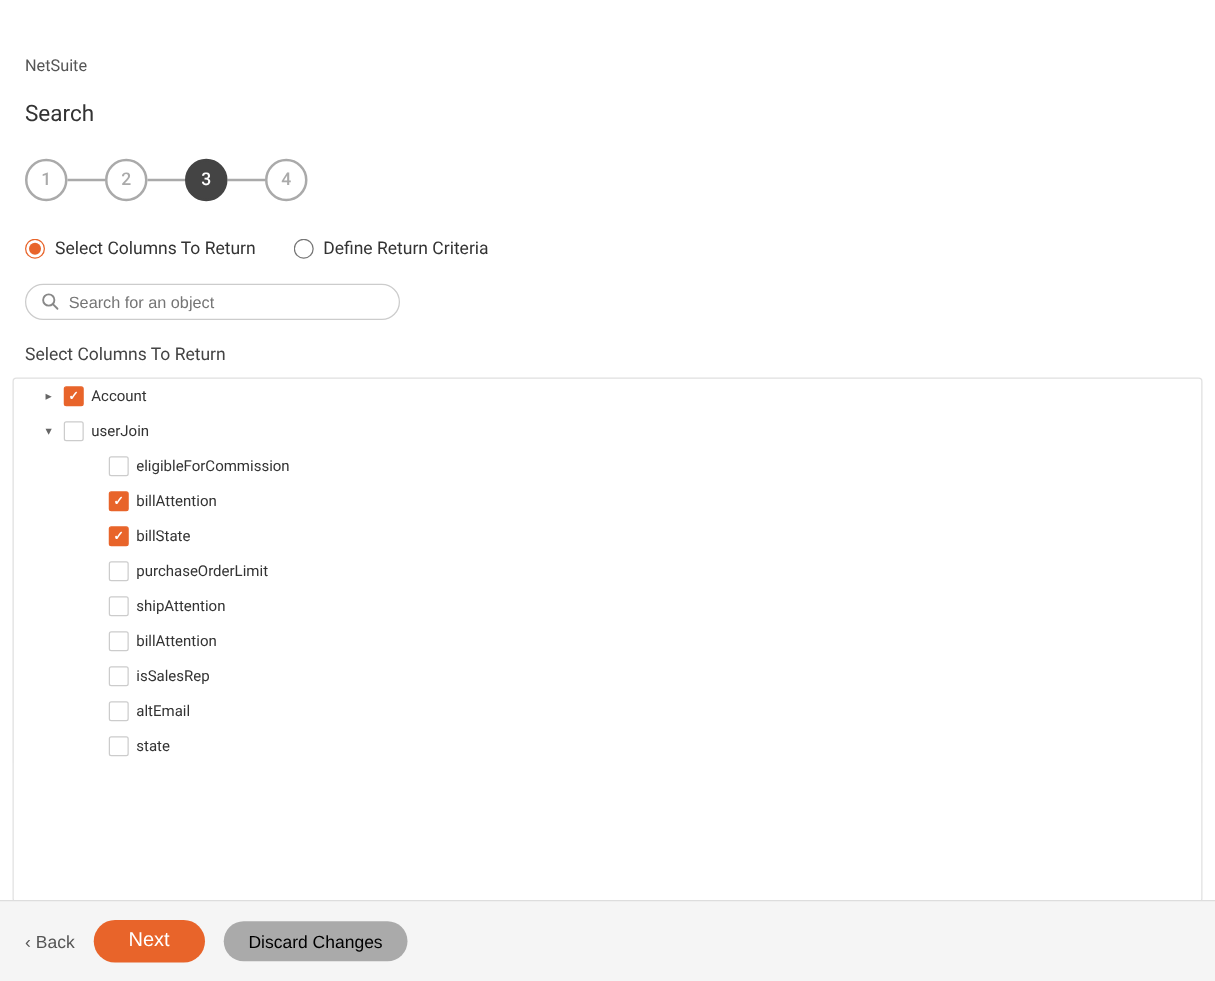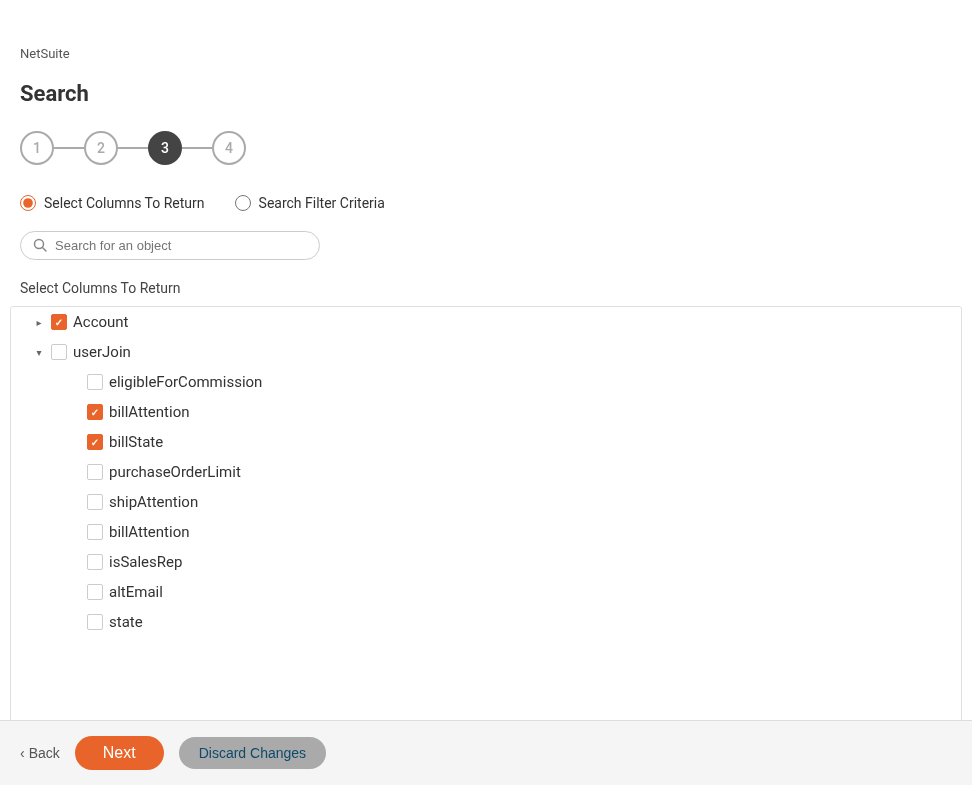--- a/index.html
+++ b/index.html
@@ -20,22 +20,22 @@
     .breadcrumb a {
       color: #555;
       text-decoration: none;
     }
 
     .page-header {
       padding: 10px 20px 15px;
     }
 
     .page-title {
-      font-size: 22px;
-      font-weight: 700;
+      font-size: 18px;
+      font-weight: 400;
       color: #333;
     }
 
     .stepper {
       display: flex;
       align-items: center;
       padding: 10px 20px 20px;
       gap: 0;
     }
 
@@ -181,21 +181,21 @@
     }
 
     .checkbox.checked::after {
       content: '✓';
       color: #fff;
       font-size: 10px;
       font-weight: bold;
     }
 
     .item-label {
-      font-size: 15px;
+      font-size: 12px;
       color: #333;
       padding-left: 2px;
     }
 
     .level-1 { padding-left: 10px; }
     .level-2 { padding-left: 46px; }
 
     .footer {
       position: fixed;
       bottom: 0;
@@ -227,21 +227,21 @@
       border: none;
       border-radius: 20px;
       padding: 8px 28px;
       font-size: 16px;
       cursor: pointer;
       font-weight: 500;
     }
 
     .btn-discard {
       background: #aaa;
-      color: #0c4a6e;
+      color: #000000;
       border: none;
       border-radius: 20px;
       padding: 8px 20px;
       font-size: 14px;
       cursor: pointer;
     }
   </style>
 </head>
 <body>
 
@@ -271,21 +271,21 @@
   </div>
 </div>
 
 <div class="radio-group">
   <label class="radio-option">
     <input type="radio" name="step-option" checked="" style="">
     <span class="radio-label">Select Columns To Return</span>
   </label>
   <label class="radio-option">
     <input type="radio" name="step-option" style="">
-    <span class="radio-label">Search Filter Criteria</span>
+    <span class="radio-label">Define Return Criteria</span>
   </label>
 </div>
 
 <div class="search-container">
   <div class="search-input-wrapper">
     <svg class="search-icon-svg" width="14" height="14" viewBox="0 0 14 14" fill="none">
       <circle cx="6" cy="6" r="4.5" stroke="#888" stroke-width="1.5"></circle>
       <line x1="9.5" y1="9.5" x2="13" y2="13" stroke="#888" stroke-width="1.5" stroke-linecap="round"></line>
     </svg>
     <input type="text" class="search-input" placeholder="Search for an object" style="">

